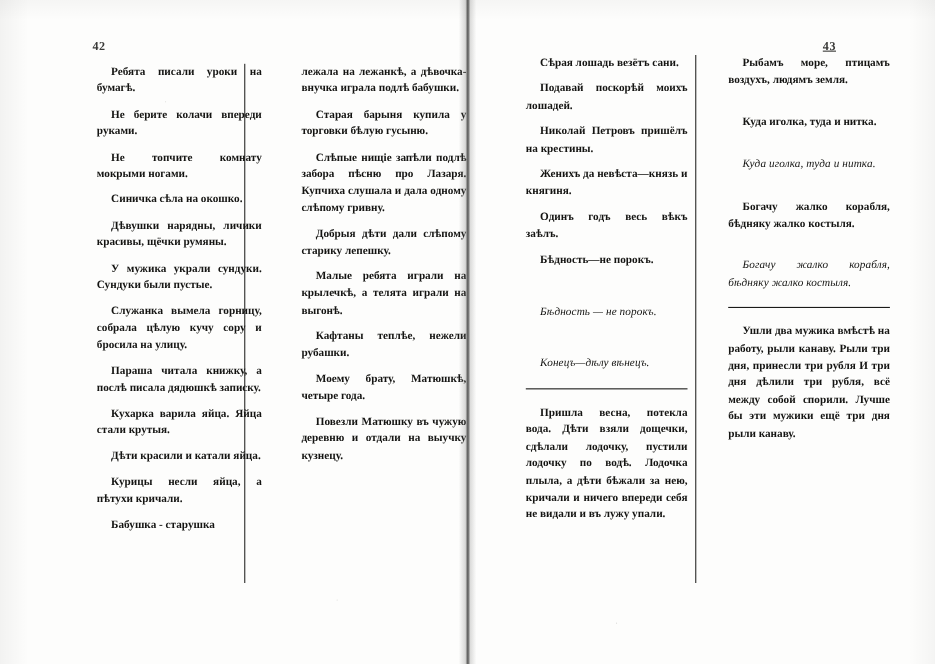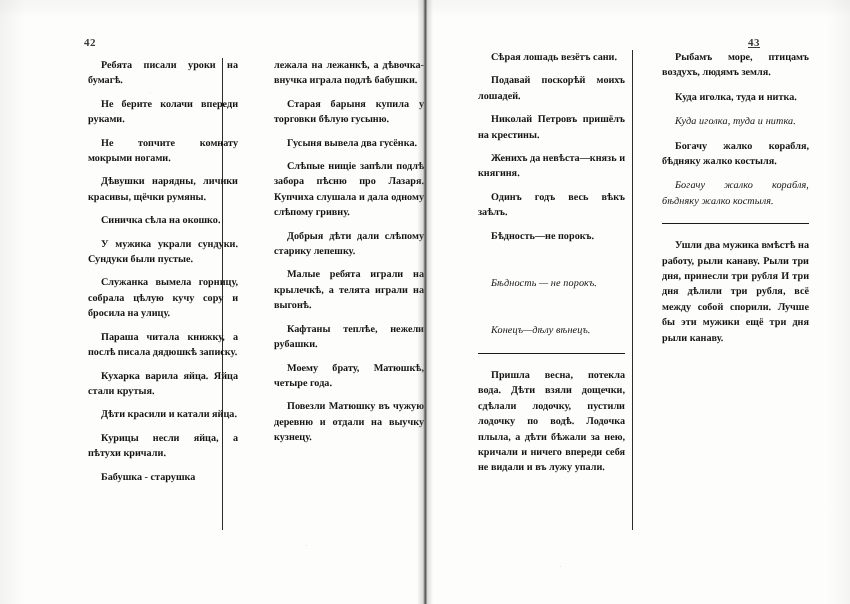--- a/index.html
+++ b/index.html
@@ -109,21 +109,21 @@
   }
   p.para:last-child { margin-bottom: 0; }
 
   p.para.italic {
     font-style: italic;
     font-weight: 400;
     letter-spacing: 0.1px;
     margin-top: 32px;
   }
 
-  p.para.gap-before { margin-top: 9px; }
+  p.para.gap-before { margin-top: 23px; }
 
   
   .hr-sep {
     height: 0;
     border: 0;
     border-top: 1.4px solid #1b1b19;
     margin: 14px 0 14px 0;
     width: 100%;
   }
 
@@ -149,35 +149,34 @@
   </div>
 
   <div class="col-rule rule-left"></div>
 
   <div class="cols cols-left">
 
     <div class="col col-a">
       <p class="para">Ребята писали уроки на бумагѣ.</p>
       <p class="para">Не берите колачи впереди руками.</p>
       <p class="para">Не топчите комнату мокрыми ногами.</p>
+      <p class="para">Синичка сѣла на окошко.</p>
       <p class="para">Дѣвушки нарядны, личики красивы, щёчки румяны.</p>
-      <p class="para">Синичка сѣла на окошко.</p>
       <p class="para">У мужика украли сундуки. Сундуки были пустые.</p>
       <p class="para">Служанка вымела горницу, собрала цѣлую кучу сору и бросила на улицу.</p>
       <p class="para">Параша читала книжку, а послѣ писала дядюшкѣ записку.</p>
       <p class="para">Кухарка варила яйца. Яйца стали крутыя.</p>
       <p class="para">Дѣти красили и катали яйца.</p>
       <p class="para">Курицы несли яйца, а пѣтухи кричали.</p>
       <p class="para">Бабушка - старушка</p>
     </div>
 
     <div class="col col-b">
       <p class="para" style="text-indent:0">лежала на лежанкѣ, а дѣвочка-внучка играла подлѣ бабушки.</p>
       <p class="para">Старая барыня купила у торговки бѣлую гусыню.</p>
-      <p class="para">Гусыня вывела два гусёнка.</p>
       <p class="para">Слѣпые нищіе запѣли подлѣ забора пѣсню про Лазаря. Купчиха слушала и дала одному слѣпому гривну.</p>
       <p class="para">Добрыя дѣти дали слѣпому старику лепешку.</p>
       <p class="para">Малые ребята играли на крылечкѣ, а телята играли на выгонѣ.</p>
       <p class="para">Кафтаны теплѣе, нежели рубашки.</p>
       <p class="para">Моему брату, Матюшкѣ, четыре года.</p>
       <p class="para">Повезли Матюшку въ чужую деревню и отдали на выучку кузнецу.</p>
     </div>
 
   </div>
 

